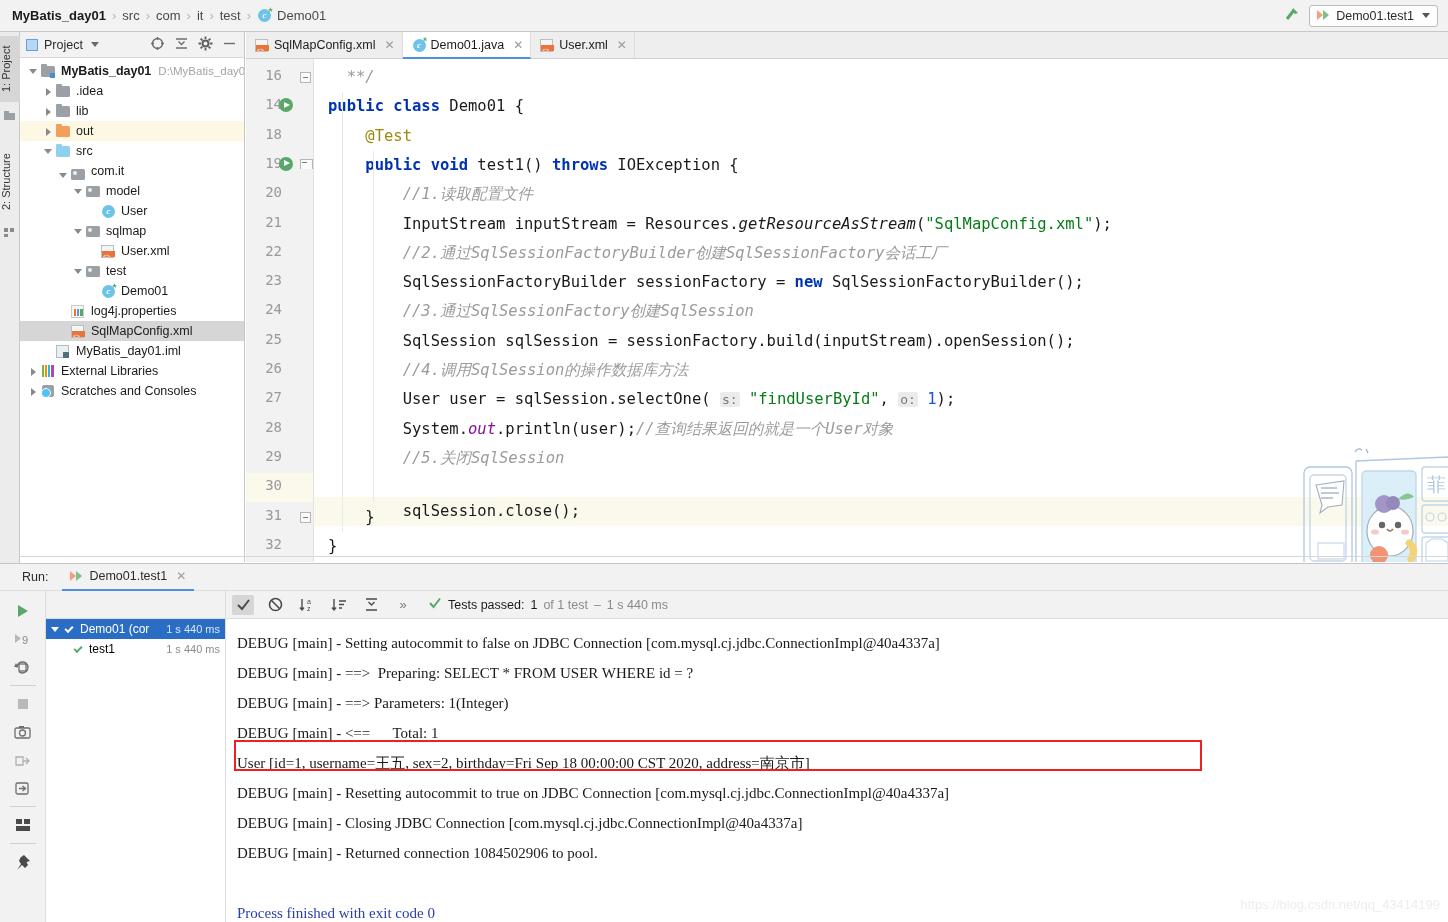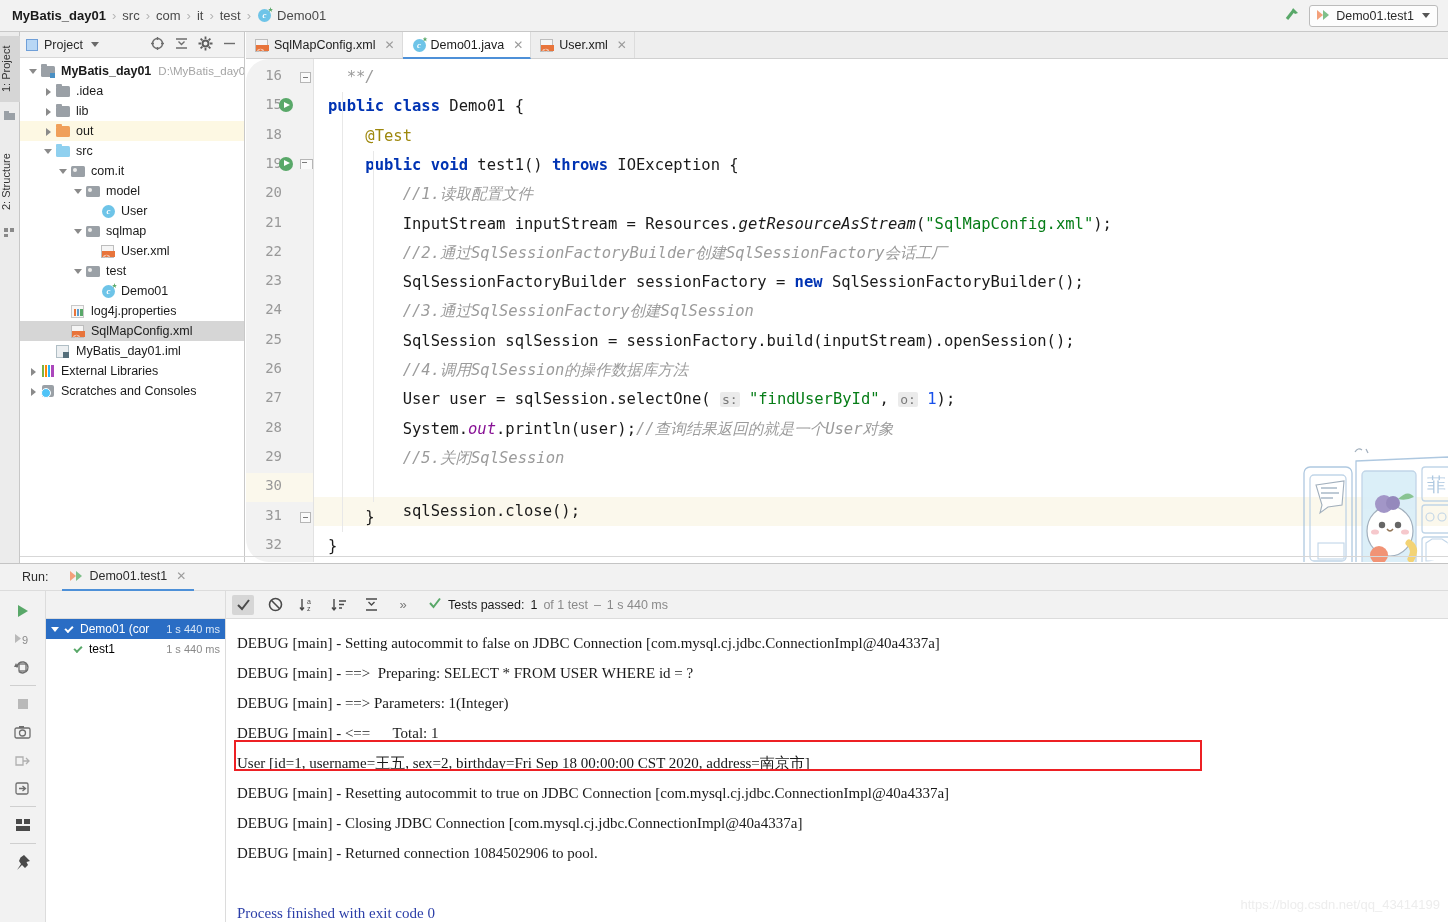--- a/index.html
+++ b/index.html
@@ -89,21 +89,21 @@
   
   #editorwrap{ position:absolute; left:246px; top:32px; width:1202px; height:530px; background:#fff;}
   #tabs{ height:27px; background:#eeeeee; border-bottom:1px solid #d0d0d0; display:flex; align-items:stretch;}
   .tab{ display:flex; align-items:center; gap:5px; padding:0 7px 0 9px; font-size:12.5px; color:#1c1c1c;
     border-right:1px solid #dcdcdc; cursor:default;}
   .tab.active{ background:#fff; border-bottom:2px solid #4d90d8; margin-bottom:-1px;}
   .tab .x{ color:#9a9a9a; font-size:12px; margin-left:4px;}
   .tabico{ position:relative; width:14px; height:14px; flex:none;}
 
   #codearea{ position:relative; height:503px; overflow:hidden; background:#fff;
-    font-family:"DejaVu Sans Mono", monospace; font-size:15px;border-radius:23px;}
+    font-family:"DejaVu Sans Mono", monospace; font-size:15px;}
   #gutter{ position:absolute; left:0; top:0; width:68px; height:503px; background:#f2f2f2;}
   #gutterline{ position:absolute; left:67px; top:0; width:1px; height:503px; background:#e2e2e2;}
   .lnrow{ position:absolute; left:0; width:68px; height:29.3px; }
   .lnrow.hl{ background:#fbf8ec; }
   .lnum{ position:absolute; right:32px; top:4px; font-size:14px; color:#999999;
     font-family:"DejaVu Sans Mono", monospace;}
   .runico{ position:absolute; left:33px; top:6px; width:14px;height:14px; border-radius:50%;
     background:#59a869;}
   .runico::after{content:""; position:absolute; left:5px; top:3.5px; width:0;height:0;
     border-top:3.5px solid transparent;border-bottom:3.5px solid transparent;border-left:6px solid #fff;}
@@ -302,21 +302,21 @@
         </span>
         <span class="tlabel">out</span>
       </div>
       <div class="trow" style="padding-left: 23px;">
         <span class="arrow d"></span>
         <span class="ticon">
           <span class="fold blue"></span>
         </span>
         <span class="tlabel">src</span>
       </div>
-      <div class="trow" style="padding-left: 38px;">
+      <div class="trow" style="padding-left: 38px; align-items: flex-end;">
         <span class="arrow d"></span>
         <span class="ticon">
           <span class="pkg"></span>
         </span>
         <span class="tlabel">com.it</span>
       </div>
       <div class="trow" style="padding-left: 53px;">
         <span class="arrow d"></span>
         <span class="ticon">
           <span class="pkg"></span>
@@ -422,21 +422,21 @@
     </div>
   </div>
 
   <div id="codearea">
     <div id="gutter">
         <div class="lnrow" style="top: 4px;">
           <span class="lnum">16</span>
           <span class="fold-m"></span>
         </div>
         <div class="lnrow" style="top: 33.3px;">
-          <span class="lnum">15</span>
+          <span class="lnum">14</span>
           <span class="runico"></span>
         </div>
         <div class="lnrow" style="top: 62.6px;">
           <span class="lnum">18</span>
         </div>
         <div class="lnrow" style="top: 91.9px;">
           <span class="lnum">19</span>
           <span class="runico"></span>
           <span class="fold-m tri"></span>
         </div>

